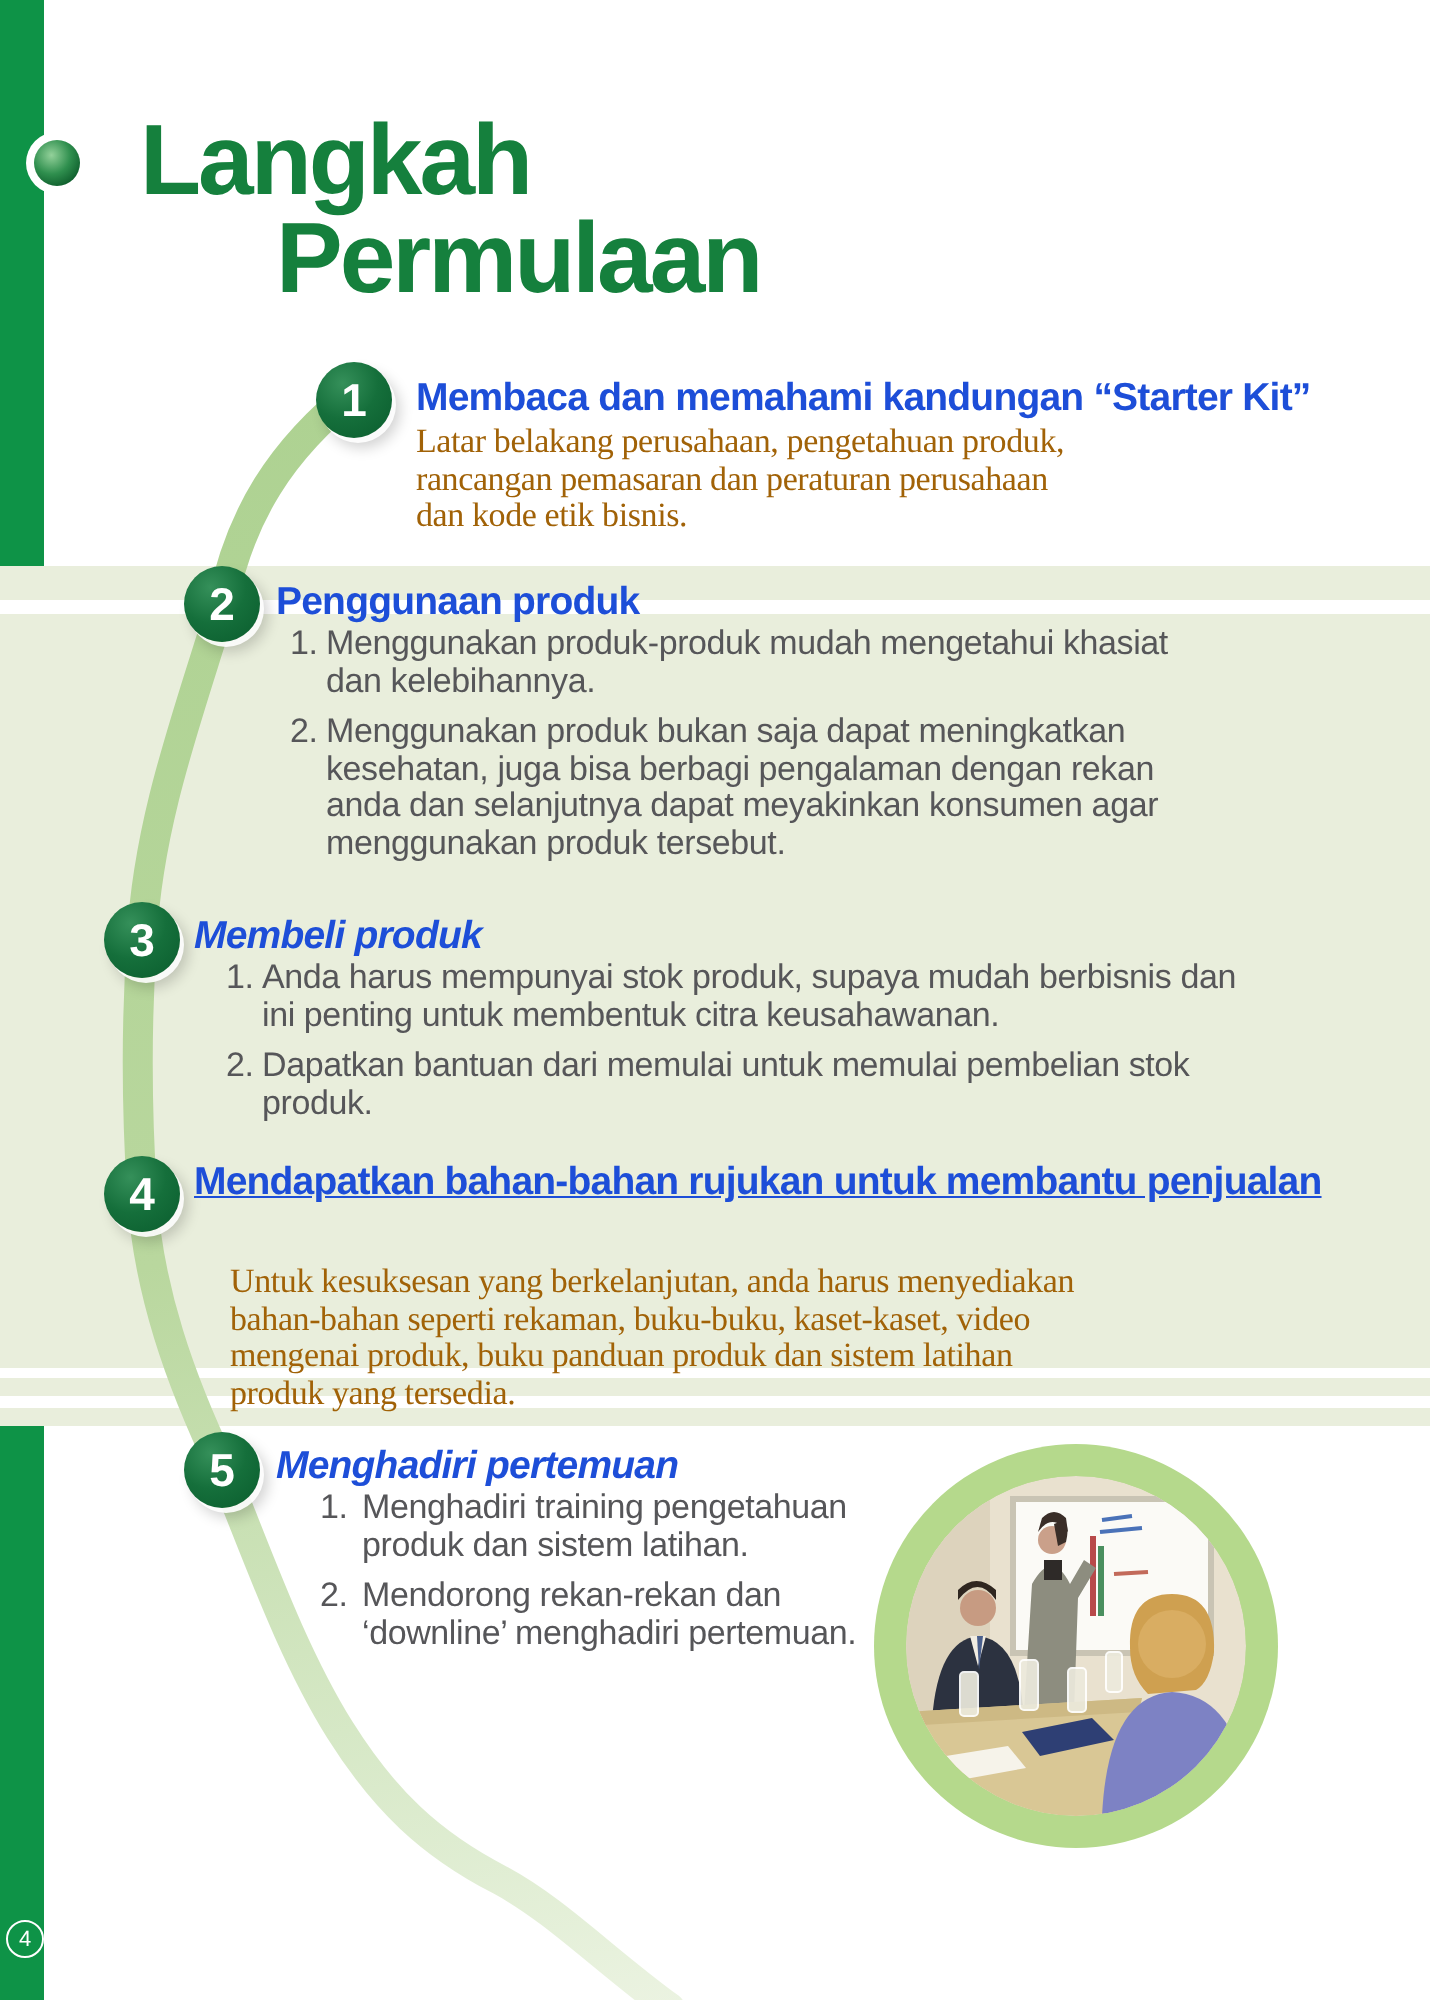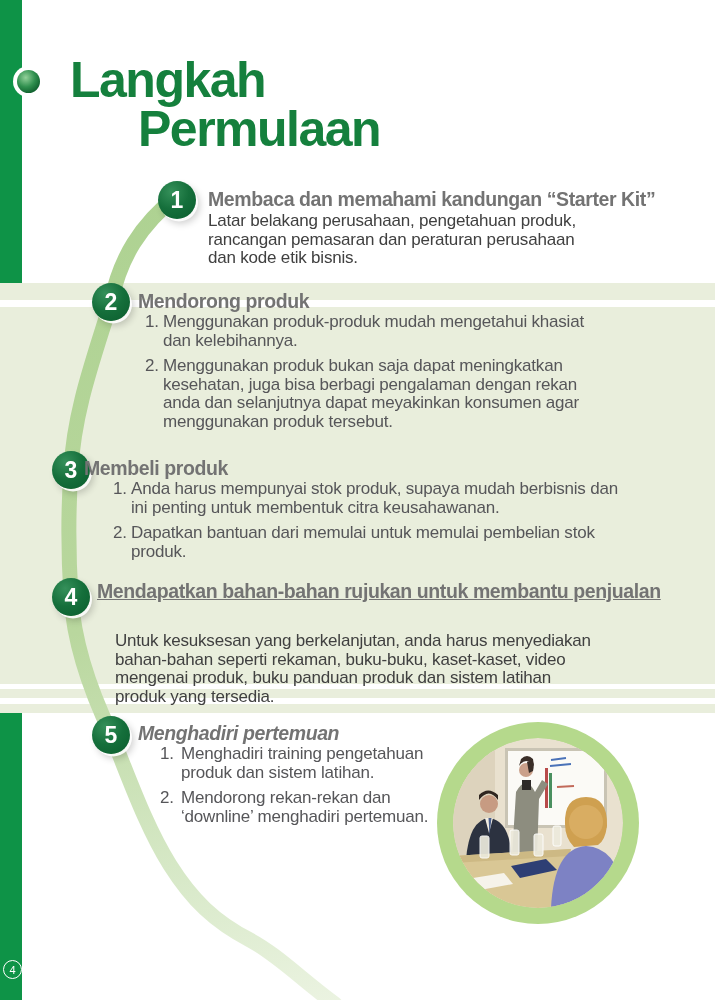--- a/index.html
+++ b/index.html
@@ -31,30 +31,30 @@
     background:radial-gradient(circle at 35% 28%, #35905a 0%, #156f3b 48%, #0a5c2d 100%);
     color:#ffffff;font-weight:bold;font-size:23px;
     display:flex;align-items:center;justify-content:center;
     box-shadow:2px 2.5px 0 rgba(255,255,255,.9), 4px 5px 7px rgba(0,0,0,.18);}
   .b1{left:158px;top:181px;}
   .b2{left:92px;top:283px;}
   .b3{left:52px;top:451px;}
   .b4{left:52px;top:578px;}
   .b5{left:92px;top:716px;}
   
-  .sec-heading{position:absolute;color:#737373;font-size:19.5px;font-weight:bold;
+  .sec-heading{position:absolute;color:#1d4ed8;font-size:19.5px;font-weight:bold;
     letter-spacing:-0.4px;white-space:nowrap;}
   .h1{left:208px;top:188px;}
   .h2{left:138px;top:290px;}
-  .h3{left:84px;top:457px;}
+  .h3{left:97px;top:457px;font-style:italic;}
   .h4{left:97px;top:580px;text-decoration:underline;}
   .h5{left:138px;top:722px;font-style:italic;}
   
-  .sec-body{position:absolute;color:#404040;font-size:17px;line-height:18.5px;
-    letter-spacing:-0.2px;white-space:pre-line;}
+  .sec-body{position:absolute;color:#a16207;font-size:17px;line-height:18.5px;
+    letter-spacing:-0.2px;white-space:pre-line;font-family:Liberation Serif, serif;}
   .p1{left:208px;top:212px;}
   .p4{left:115px;top:632px;}
   
   .sec-list{position:absolute;color:#565659;font-size:17px;line-height:18.5px;letter-spacing:-0.2px;}
   .l2{left:145px;top:313px;}
   .l3{left:113px;top:480px;}
   .l5{left:160px;top:745px;}
   .li{display:flex;margin-bottom:7px;}
   .li .num{flex:none;width:18px;}
   .l5 .li .num{width:21px;}
@@ -110,21 +110,21 @@
 <div class="badge b2">2</div>
 <div class="badge b3">3</div>
 <div class="badge b4">4</div>
 <div class="badge b5">5</div>
 
 <div class="sec-heading h1">Membaca dan memahami kandungan “Starter Kit”</div>
 <div class="sec-body p1">Latar belakang perusahaan, pengetahuan produk,
 rancangan pemasaran dan peraturan perusahaan
 dan kode etik bisnis.</div>
 
-<div class="sec-heading h2">Mendorong produk</div>
+<div class="sec-heading h2">Penggunaan produk</div>
 <div class="sec-list l2">
   <div class="li">
     <span class="num">1.</span>
     <span class="txt">Menggunakan produk-produk mudah mengetahui khasiat
 dan kelebihannya.</span>
   </div>
   <div class="li">
     <span class="num">2.</span>
     <span class="txt">Menggunakan produk bukan saja dapat meningkatkan
 kesehatan, juga bisa berbagi pengalaman dengan rekan

